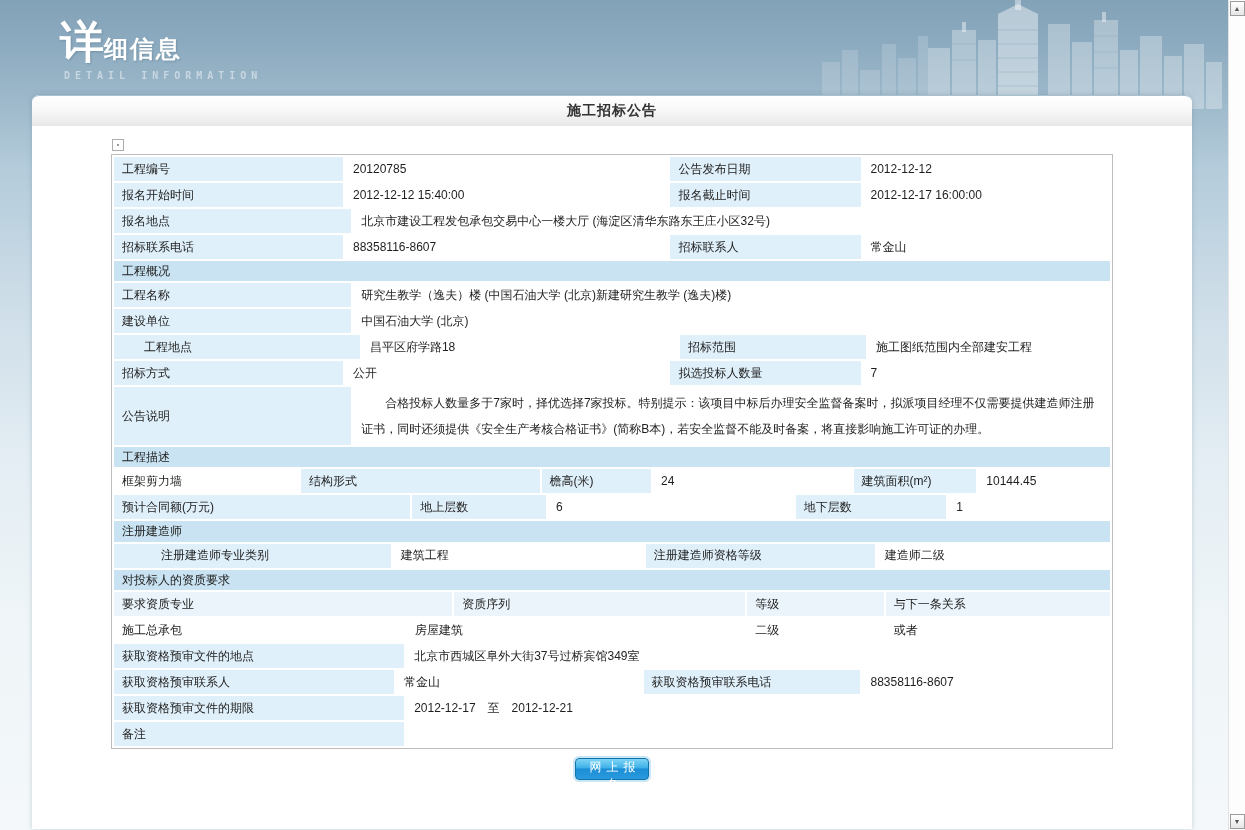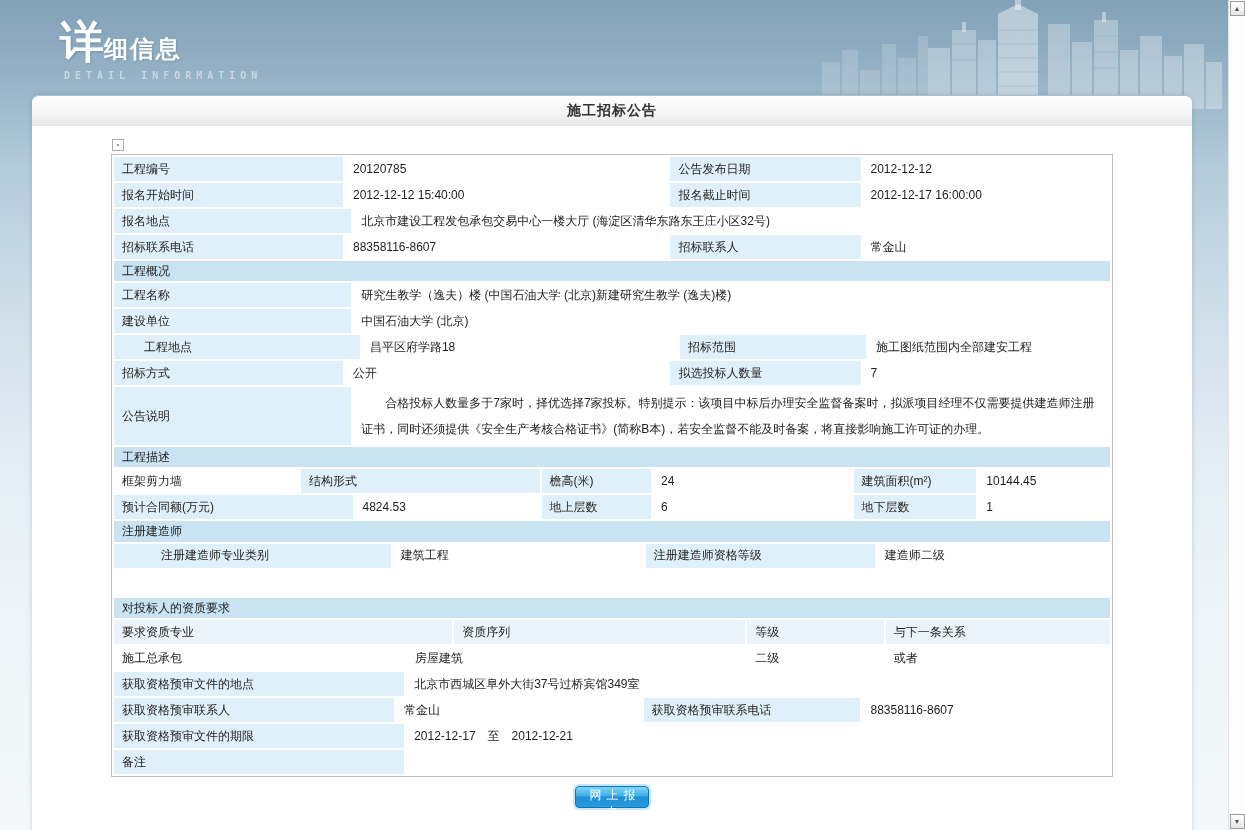--- a/index.html
+++ b/index.html
@@ -193,37 +193,36 @@
             <div class="trow">
               <div class="cell value" style="flex: 19 0 0px;">框架剪力墙</div>
               <div class="cell label" style="flex: 25 0 0px;">结构形式</div>
               <div class="cell label" style="flex: 10.5 0 0px;">檐高(米)</div>
               <div class="cell value" style="flex: 20.5 0 0px;">24</div>
               <div class="cell label" style="flex: 12 0 0px;">建筑面积(m²)</div>
               <div class="cell value" style="flex: 13 0 0px;">10144.45</div>
             </div>
             <div class="trow">
               <div class="cell label" style="flex: 25 0 0px;">预计合同额(万元)</div>
-              <div class="cell value" style="flex: 19 0 0px;">4824.53</div>
               <div class="cell label" style="flex: 10.5 0 0px;">地上层数</div>
               <div class="cell value" style="flex: 20.5 0 0px;">6</div>
               <div class="cell label" style="flex: 12 0 0px;">地下层数</div>
               <div class="cell value" style="flex: 13 0 0px;">1</div>
             </div>
             <div class="trow">
               <div class="cell section" style="flex: 100 0 0px;">注册建造师</div>
             </div>
             <div class="trow">
               <div class="cell label" style="flex: 25 0 0px; padding-left: 47px;">注册建造师专业类别</div>
               <div class="cell value" style="flex: 26.5 0 0px;">建筑工程</div>
               <div class="cell label" style="flex: 24 0 0px;">注册建造师资格等级</div>
               <div class="cell value" style="flex: 24.5 0 0px;">建造师二级</div>
             </div>
             <div class="trow">
-              <div class="cell section" style="flex: 100 0 0px; margin-top: 28px;">对投标人的资质要求</div>
+              <div class="cell section" style="flex: 100 0 0px;">对投标人的资质要求</div>
             </div>
             <div class="trow">
               <div class="cell qhead" style="flex: 34.8 0 0px;">要求资质专业</div>
               <div class="cell qhead" style="flex: 29.7 0 0px;">资质序列</div>
               <div class="cell qhead" style="flex: 13 0 0px;">等级</div>
               <div class="cell qhead" style="flex: 22.5 0 0px;">与下一条关系</div>
             </div>
             <div class="trow">
               <div class="cell value" style="flex: 29.7 0 0px;">施工总承包</div>
               <div class="cell value" style="flex: 34.8 0 0px;">房屋建筑</div>

